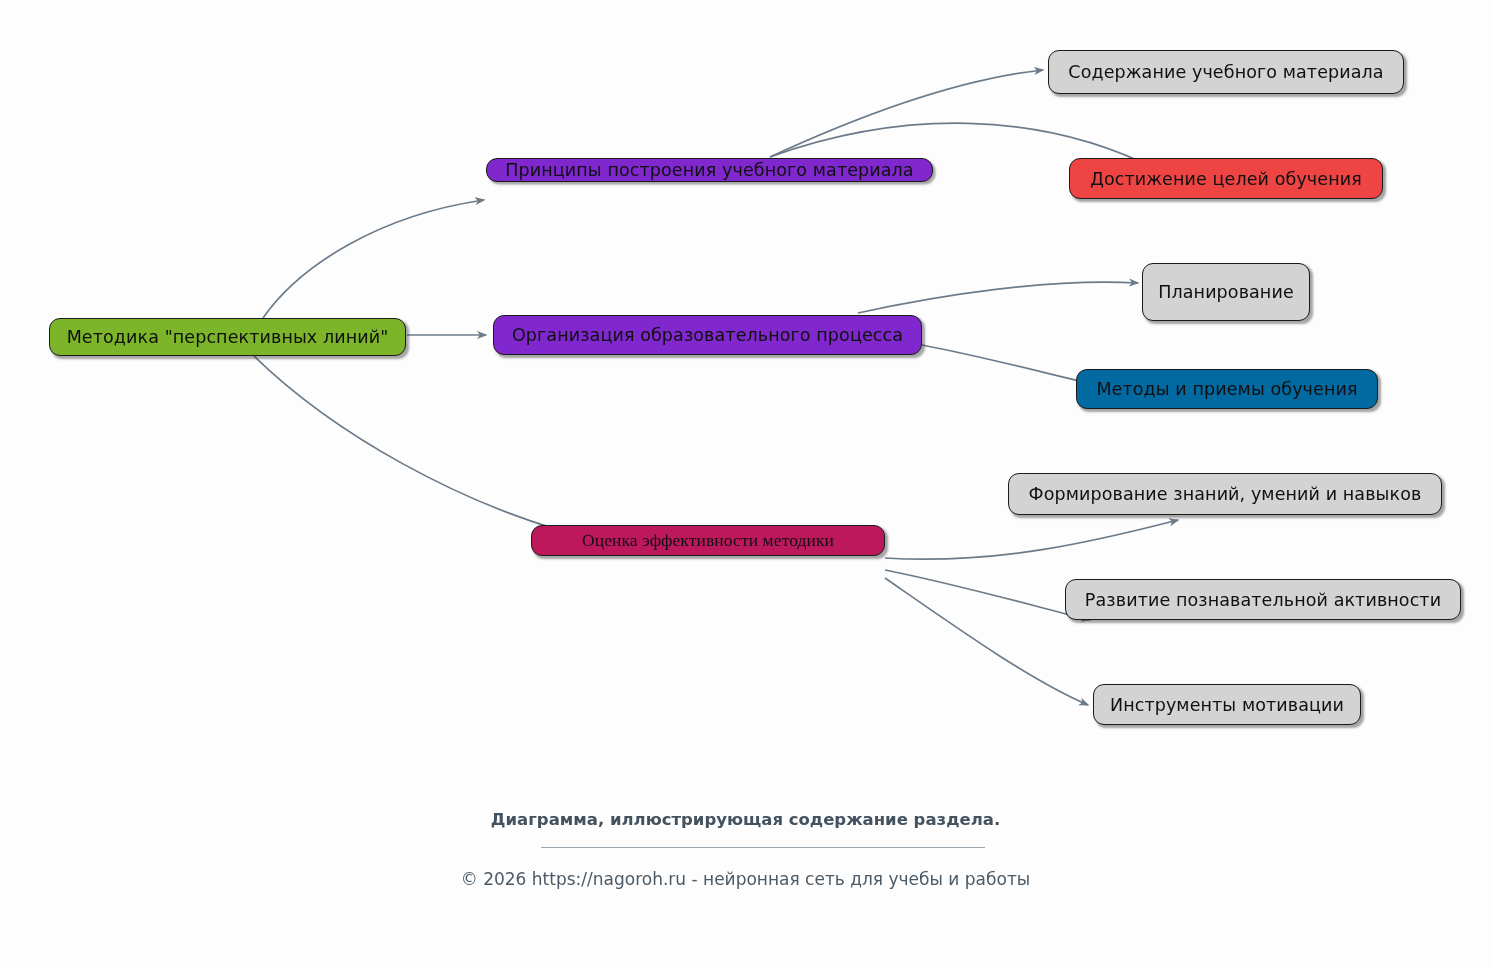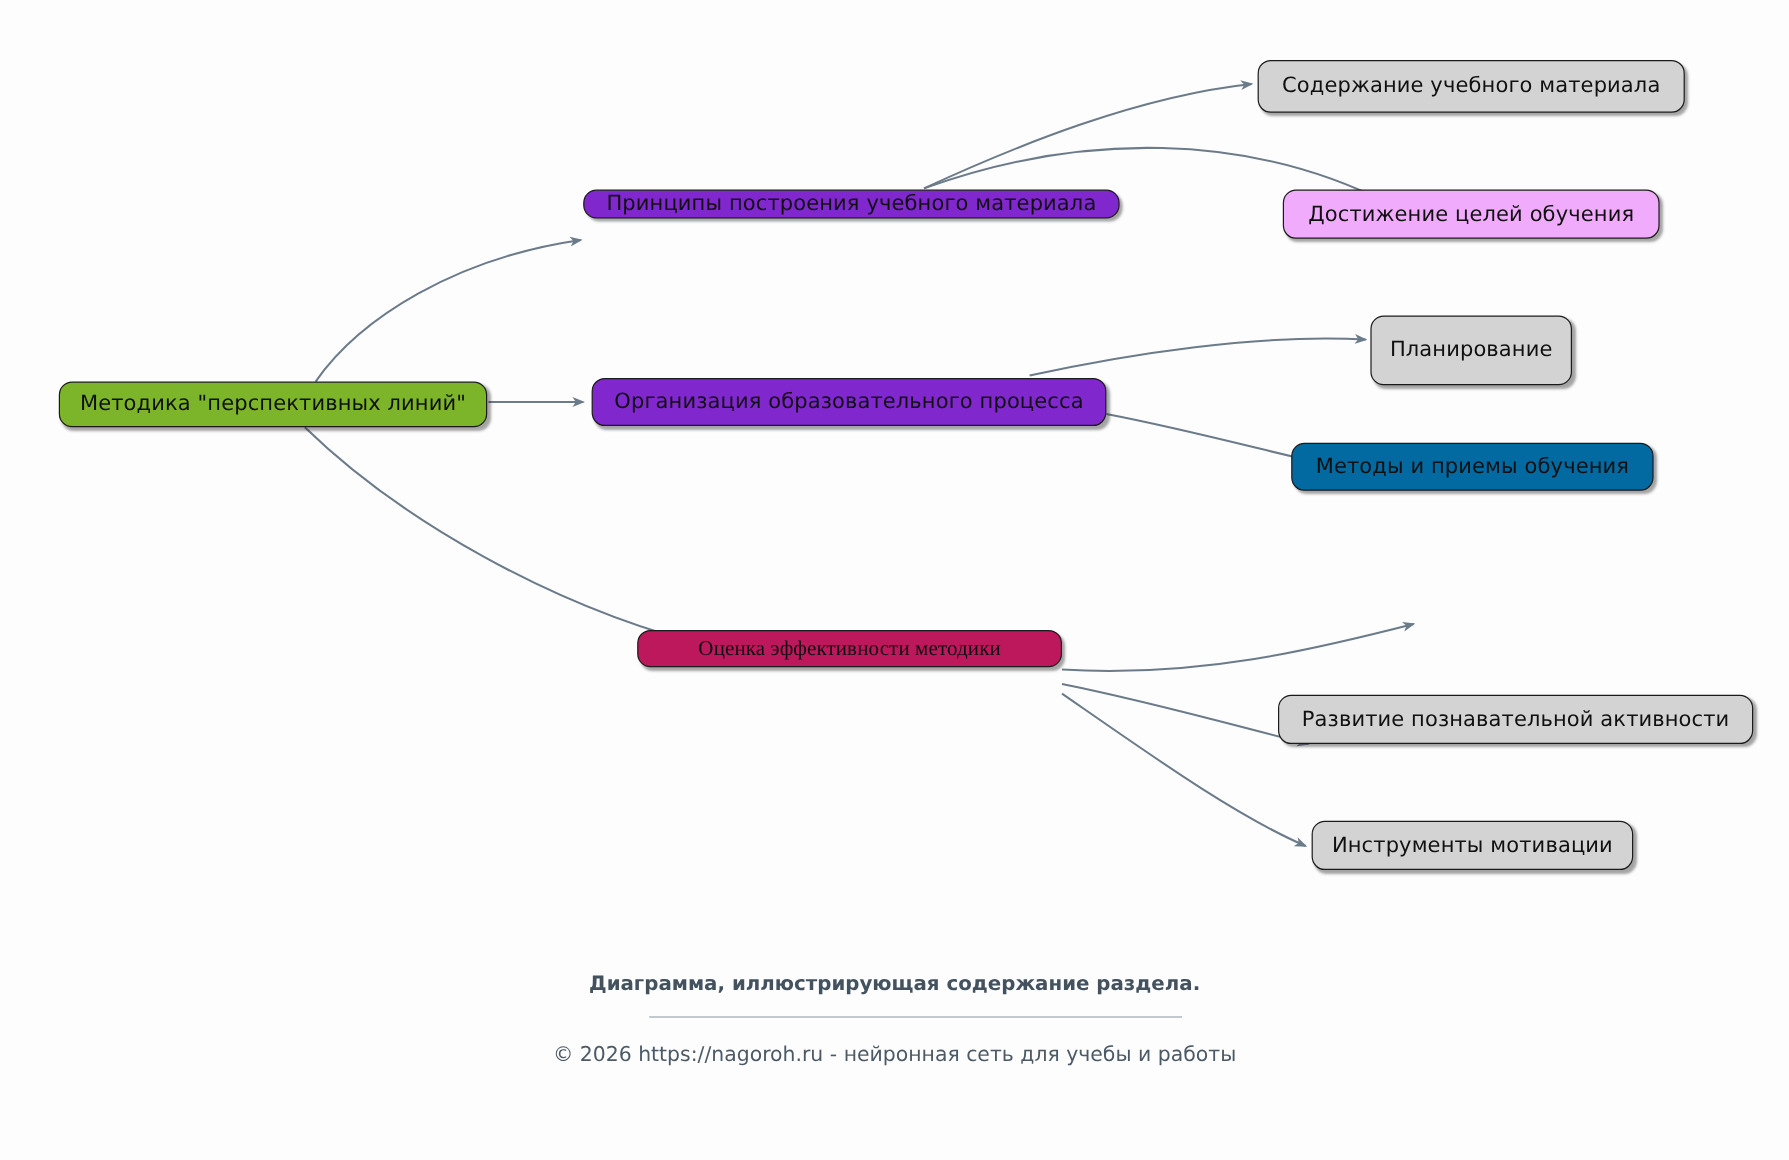--- a/index.html
+++ b/index.html
@@ -105,37 +105,40 @@
   <div class="node node-root" style="left: 49px; top: 318px; width: 357px; height: 38px; background: rgb(124, 180, 42);">
     <span>Методика "перспективных линий"</span>
   </div>
 
   <div class="node node-branch" style="left: 486px; top: 158px; width: 447px; height: 24px; background: rgb(129, 39, 206);">
     <span>Принципы построения учебного материала</span>
   </div>
   <div class="node node-leaf" style="left: 1048px; top: 50px; width: 356px; height: 44px; background: rgb(211, 211, 211);">
     <span>Содержание учебного материала</span>
   </div>
-  <div class="node node-leaf" style="left: 1069px; top: 158px; width: 314px; height: 41px; background: #f0abfc;">
+  <div class="node node-leaf" style="left: 1069px; top: 158px; width: 314px; height: 41px; background: #ef4444;">
     <span>Достижение целей обучения</span>
   </div>
 
   <div class="node node-branch" style="left: 493px; top: 315px; width: 429px; height: 40px; background: rgb(129, 39, 206);">
     <span>Организация образовательного процесса</span>
   </div>
   <div class="node node-leaf" style="left: 1142px; top: 263px; width: 168px; height: 58px; background: rgb(211, 211, 211);">
     <span>Планирование</span>
   </div>
   <div class="node node-leaf" style="left: 1076px; top: 369px; width: 302px; height: 40px; background: #0369a1;">
     <span>Методы и приемы обучения</span>
   </div>
 
   <div class="node node-branch" style="left: 531px; top: 525px; width: 354px; height: 31px; background: #be185d; font-family: Liberation Serif, serif;">
     <span>Оценка эффективности методики</span>
   </div>
+  <div class="node node-leaf" style="left: 1008px; top: 473px; width: 434px; height: 42px; background: rgb(211, 211, 211);">
+    <span>Формирование знаний, умений и навыков</span>
+  </div>
   <div class="node node-leaf" style="left: 1029px; top: 579px; width: 396px; height: 41px; background: rgb(211, 211, 211); margin-left: 36px;">
     <span>Развитие познавательной активности</span>
   </div>
   <div class="node node-leaf" style="left: 1093px; top: 684px; width: 268px; height: 41px; background: rgb(211, 211, 211);">
     <span>Инструменты мотивации</span>
   </div>
 
   <div class="caption" id="caption-title">Диаграмма, иллюстрирующая содержание раздела.</div>
   <div id="caption-rule"></div>
   <div class="caption" id="caption-footer">© 2026 https://nagoroh.ru - нейронная сеть для учебы и работы</div>

